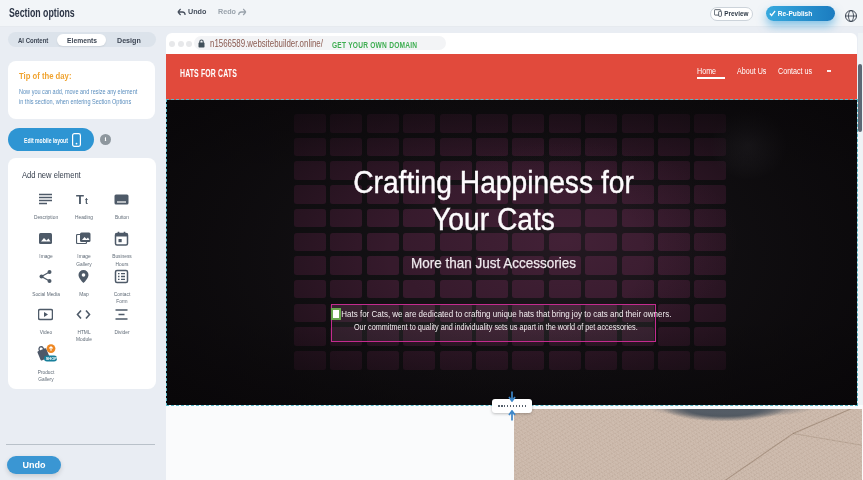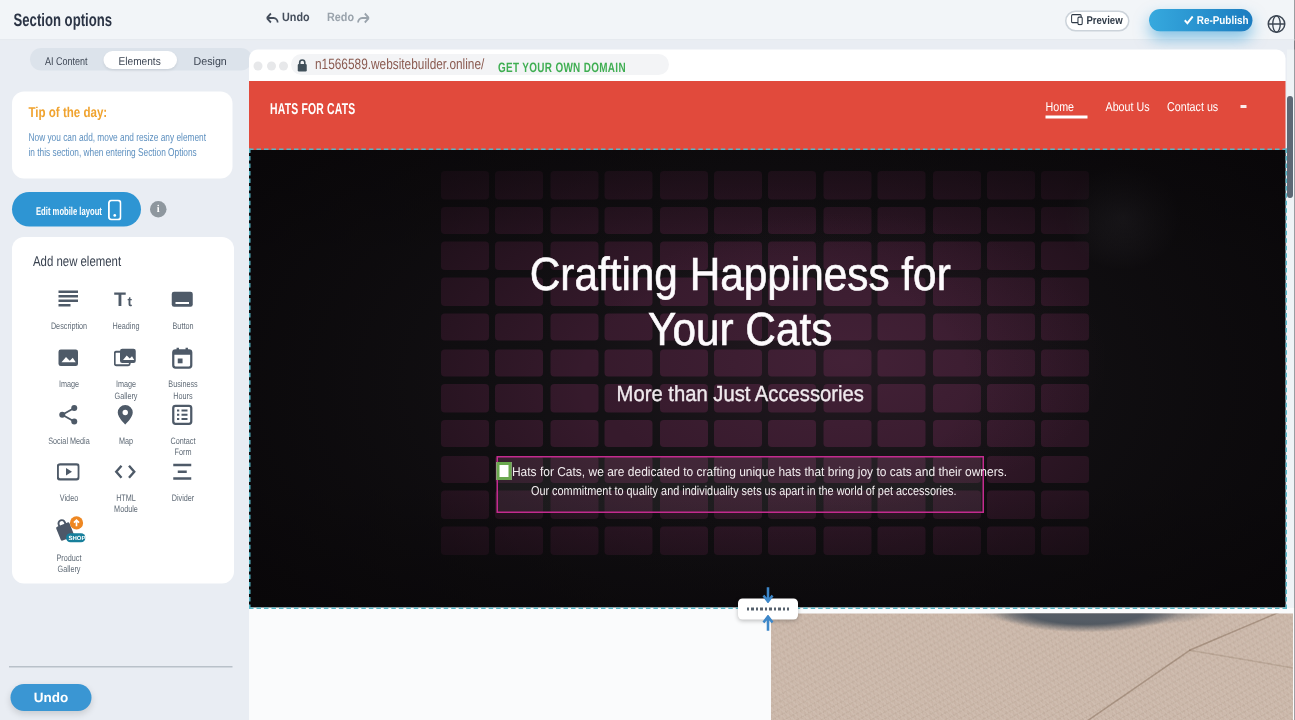--- a/index.html
+++ b/index.html
@@ -7,25 +7,25 @@
 body { position:relative; background:#e9edf3; }
 .abs { position:absolute; }
 
 
 #topbar { left:0; top:0; width:863px; height:27px; background:#f2f5f8; border-bottom:1px solid #e6eaef; }
 #title { left:9px; top:6px; font-size:12px; font-weight:bold; color:#2b3445; transform:scaleX(0.73); transform-origin:left; }
 #undo { left:177px; top:7px; font-size:8px; font-weight:bold; color:#454e5c; transform:scaleX(0.9); transform-origin:left; }
 #redo { left:218px; top:7px; font-size:8px; font-weight:bold; color:#9aa3ac; transform:scaleX(0.9); transform-origin:left; }
 .ubtn svg { vertical-align:-2px; }
 #previewbtn { left:710px; top:7px; width:43px; height:13.5px; background:#fff; border:1px solid #ccd3da; border-radius:8px; font-size:7.5px; font-weight:bold; color:#2f3a47; text-align:center; line-height:12px; } #previewbtn .in { display:inline-block; transform:scaleX(0.85); white-space:nowrap; }
-#republish { left:766px; top:6px; width:69px; height:15px; background:linear-gradient(90deg,#36a9de,#1b7cc0); border-radius:9px; color:#fff; font-size:7.5px; font-weight:bold; text-align:right; line-height:15px; box-shadow:0 5px 10px rgba(44,153,214,0.55); } #republish .in { display:inline-block; transform:scaleX(0.88); white-space:nowrap; }
+#republish { left:766px; top:6px; width:69px; height:15px; background:linear-gradient(90deg,#36a9de,#1b7cc0); border-radius:9px; color:#fff; font-size:7.5px; font-weight:bold; text-align:left; line-height:15px; box-shadow:0 5px 10px rgba(44,153,214,0.55); } #republish .in { display:inline-block; transform:scaleX(0.88); white-space:nowrap; }
 #globe { left:844px; top:9px; }
 
 
-#tabs { left:20px; top:32px; width:148px; height:15px; background:#dce3eb; border-radius:8px; font-size:7.5px; font-weight:normal; color:#3d4654; }
+#tabs { left:8px; top:32px; width:148px; height:15px; background:#dce3eb; border-radius:8px; font-size:7.5px; font-weight:bold; color:#3d4654; }
 #tabs span { position:absolute; top:4px; }
 #tab-active { position:absolute; left:49px; top:1.5px; width:49px; height:12px; background:#fff; border-radius:7px; box-shadow:0 1px 2px rgba(0,0,0,0.08); }
 #tipcard { left:8px; top:61px; width:147px; height:58px; background:#fff; border-radius:8px; }
 #tipcard h3 { position:absolute; left:11px; top:9px; font-size:9.5px; color:#f0a32f; transform:scaleX(0.81); transform-origin:left; }
 #tipcard p { position:absolute; left:11px; top:26px; font-size:7.6px; line-height:9.5px; color:#5c8fbf; white-space:nowrap; transform:scaleX(0.73); transform-origin:left; }
 #editmob { left:8px; top:128px; width:86px; height:23px; background:#2e95d3; border-radius:12px; color:#fff; font-size:8px; font-weight:bold; }
 #editmob span { position:absolute; left:16px; top:8px; font-size:7.5px; transform:scaleX(0.68); transform-origin:left; white-space:nowrap; }
 #infoc { left:100px; top:134px; width:11px; height:11px; border-radius:50%; background:#8e979e; color:#fff; font-size:7px; font-weight:bold; text-align:center; line-height:11px; font-family:"Liberation Serif",serif; }
 #addcard { left:8px; top:158px; width:148px; height:231px; background:#fff; border-radius:8px; }
 #addcard h3 { position:absolute; left:14px; top:11px; font-size:9.5px; font-weight:normal; color:#38414f; transform:scaleX(0.80); transform-origin:left; }

